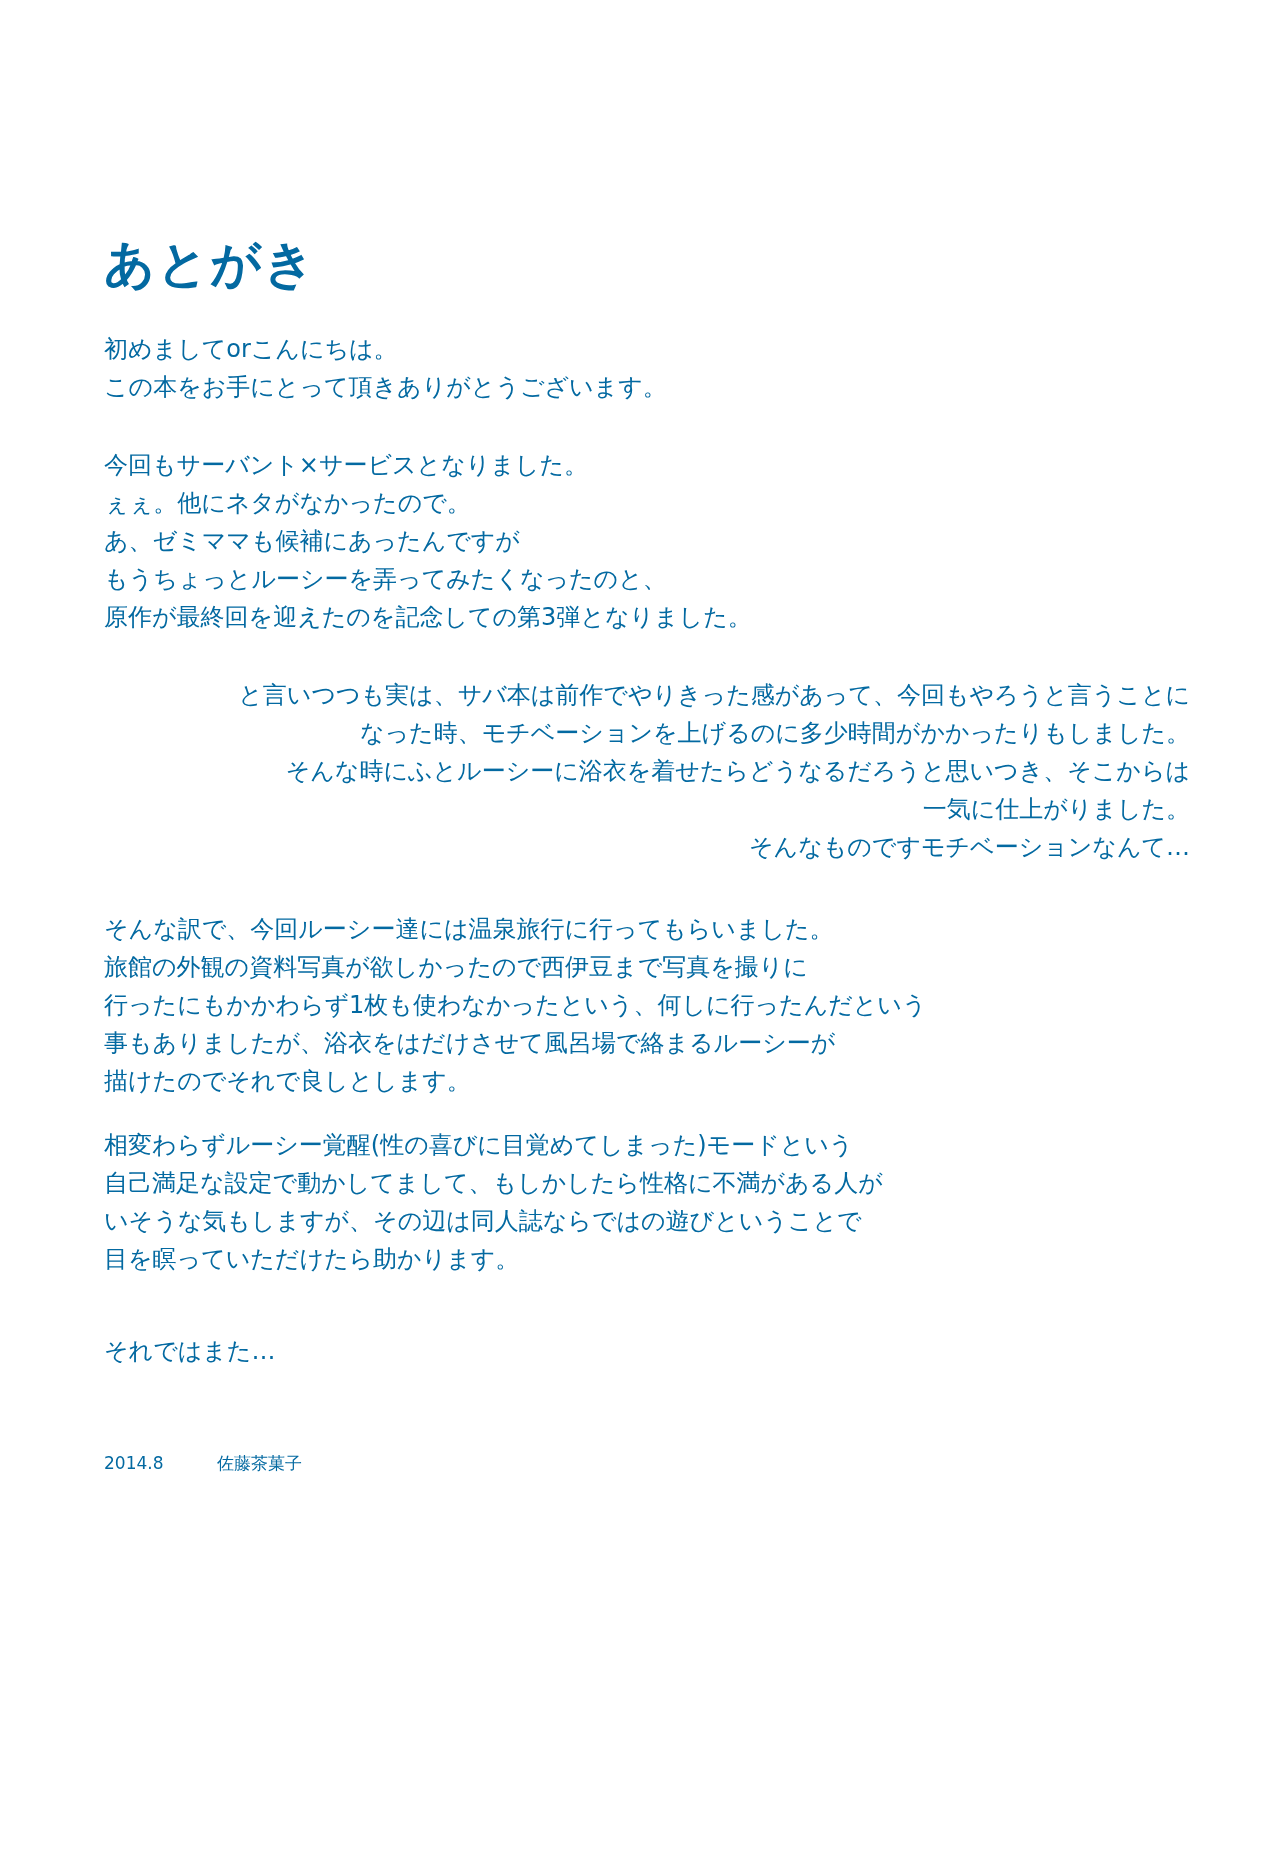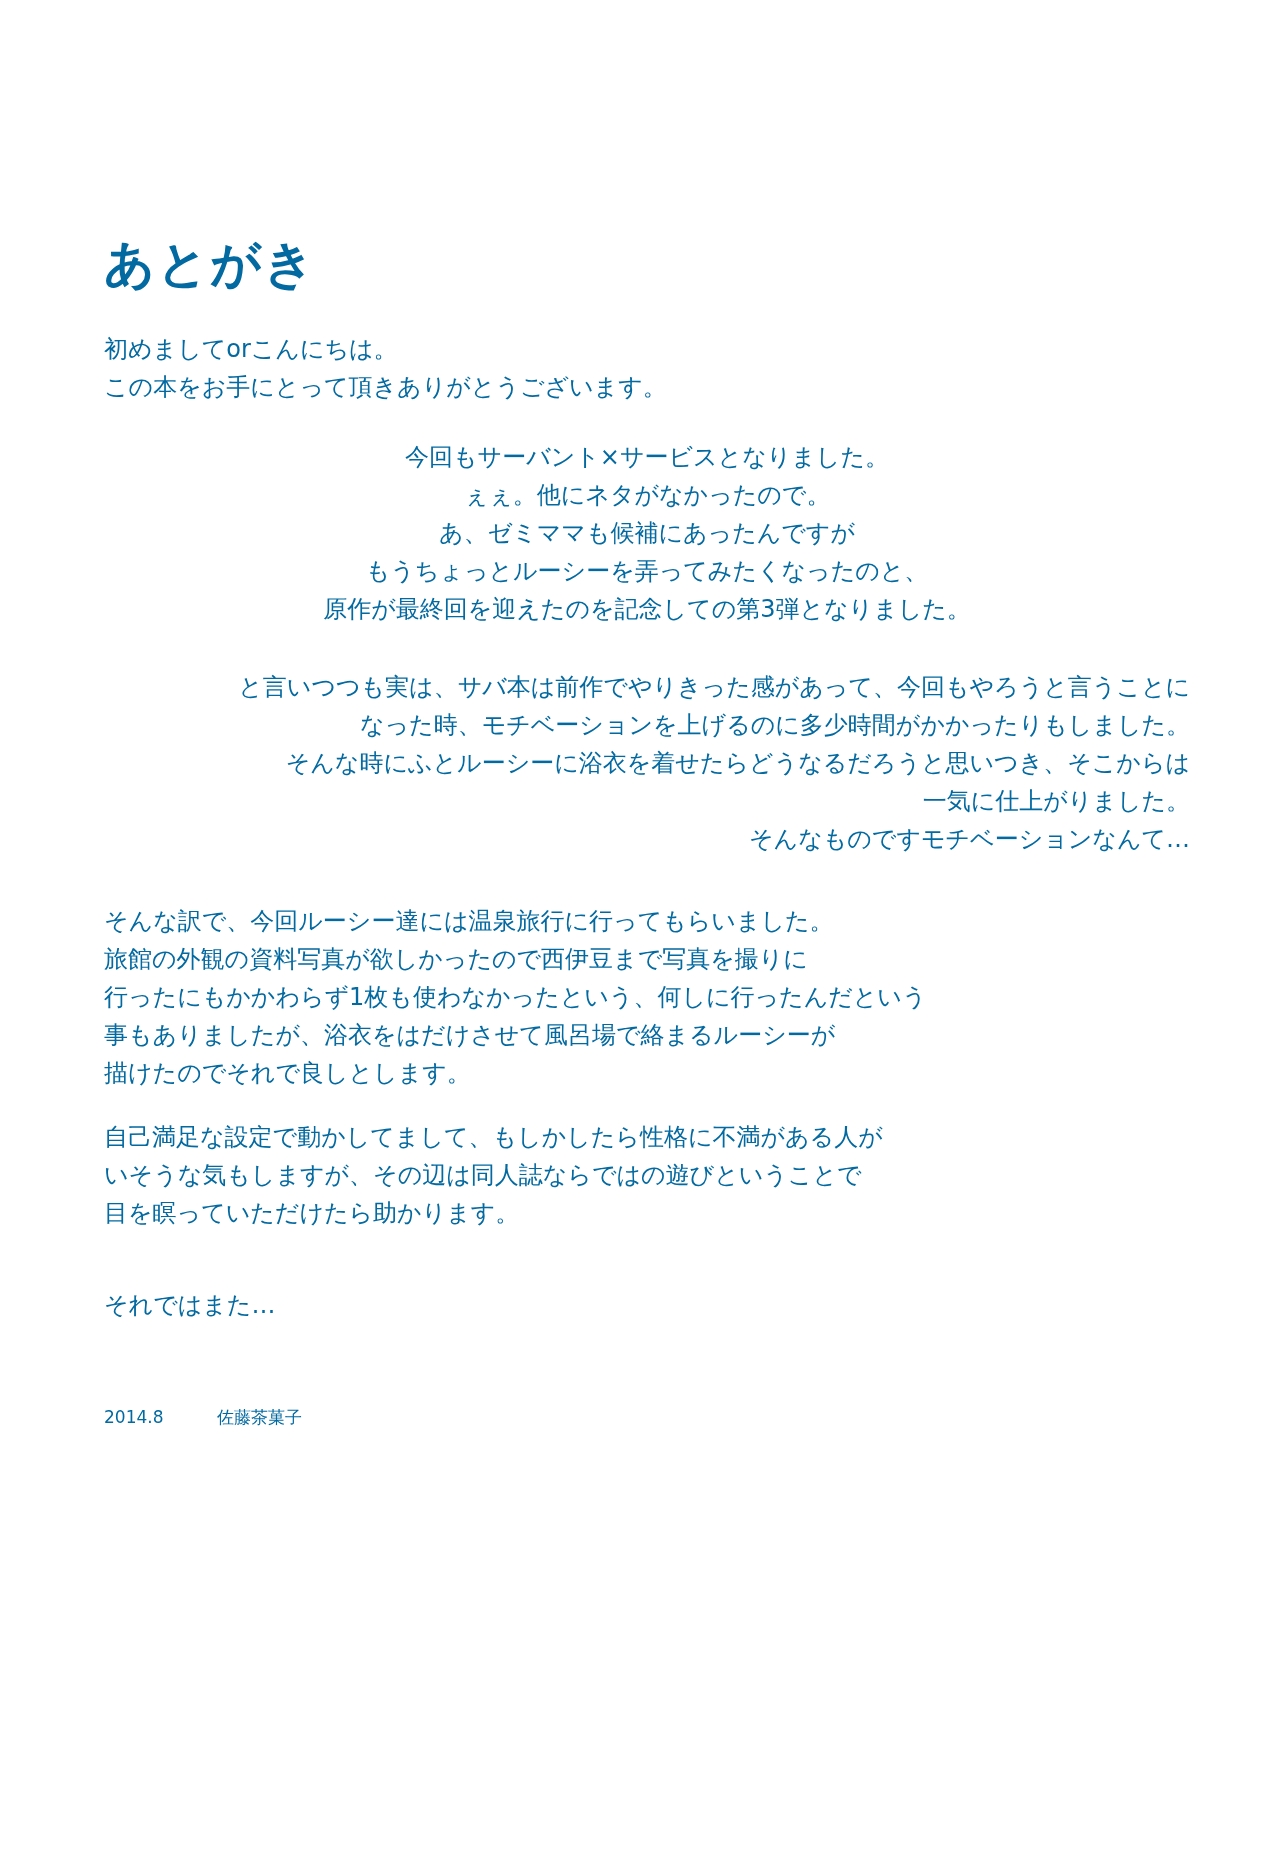--- a/index.html
+++ b/index.html
@@ -31,21 +31,21 @@
   }
   .para {
     margin: 0;
   }
   .line {
     font-size: 24px;
     line-height: 38px;
     white-space: nowrap;
   }
   #p1 { margin-top: 36px; }
-  #p2 { margin-top: 32px; text-align: center; }
+  #p2 { margin-top: 40px; }
   #p3 { margin-top: 40px; text-align: right; }
   #p4 { margin-top: 44px; }
   #p5 { margin-top: 26px; }
   .closing { margin-top: 54px; }
   .signature {
     margin-top: 74px;
     font-size: 17px;
     line-height: 38px;
   }
   .sig-date { display: inline-block; }
@@ -82,20 +82,21 @@
 
     <div class="para" id="p4">
       <div class="line">そんな訳で、今回ルーシー達には温泉旅行に行ってもらいました。</div>
       <div class="line">旅館の外観の資料写真が欲しかったので西伊豆まで写真を撮りに</div>
       <div class="line">行ったにもかかわらず1枚も使わなかったという、何しに行ったんだという</div>
       <div class="line">事もありましたが、浴衣をはだけさせて風呂場で絡まるルーシーが</div>
       <div class="line">描けたのでそれで良しとします。</div>
     </div>
 
     <div class="para" id="p5">
+      <div class="line">相変わらずルーシー覚醒(性の喜びに目覚めてしまった)モードという</div>
       <div class="line">自己満足な設定で動かしてまして、もしかしたら性格に不満がある人が</div>
       <div class="line">いそうな気もしますが、その辺は同人誌ならではの遊びということで</div>
       <div class="line">目を瞑っていただけたら助かります。</div>
     </div>
 
     <div class="line closing">それではまた…</div>
 
     <div class="signature">
       <span class="sig-date">2014.8</span>
       <span class="sig-author">佐藤茶菓子</span>

